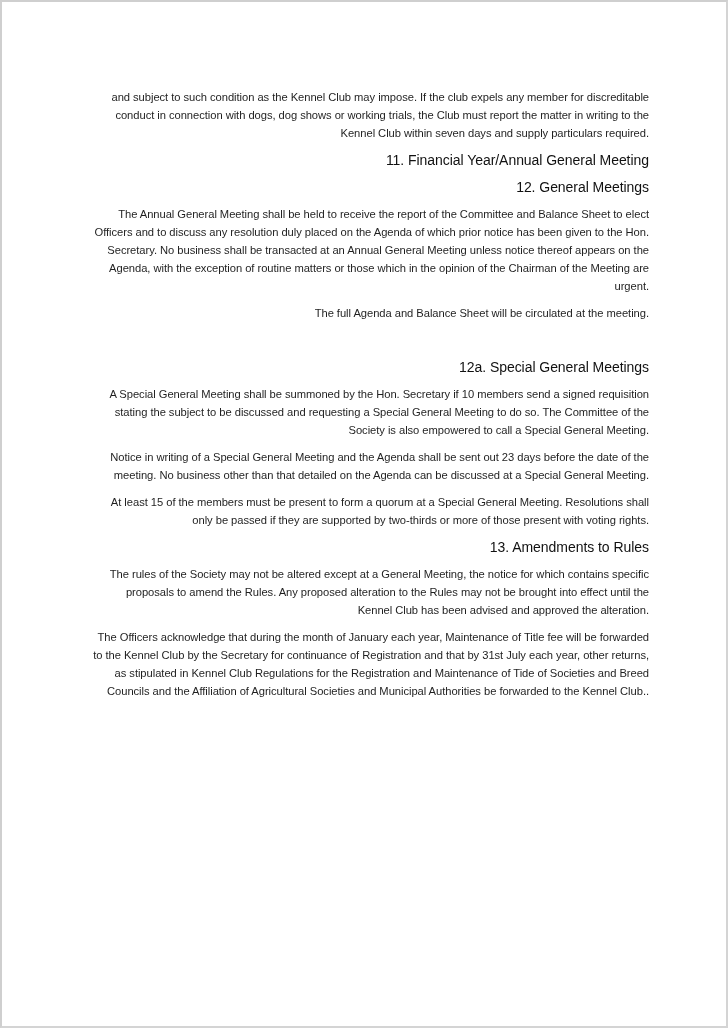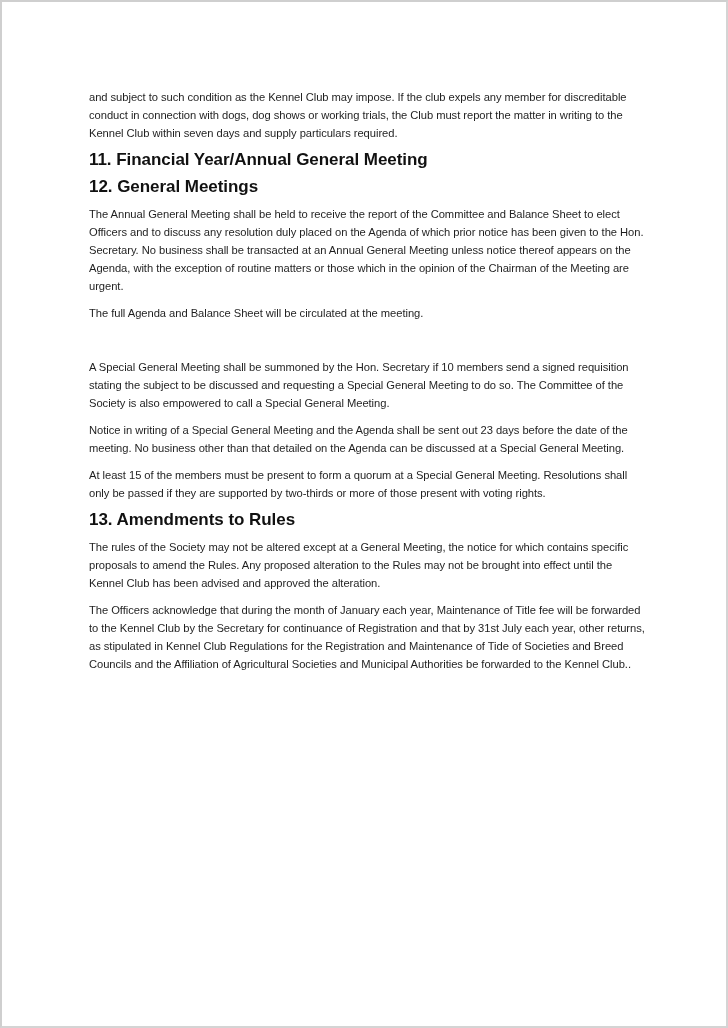--- a/index.html
+++ b/index.html
@@ -4,52 +4,54 @@
 <style>
   html, body { margin: 0; padding: 0; background: #ffffff; }
   body { width: 728px; height: 1028px; overflow: hidden; }
   .page {
     position: relative;
     width: 724px; height: 1024px;
     border: 2px solid #cfcfcf;
     border-right-color: #d4d4d4;
     border-bottom-color: #d4d4d4;
     background: #ffffff;
+    text-align: right;
   }
   .content {
     position: absolute;
     left: 87px; top: 86px;
     width: 560px;
     font-family: "Liberation Sans", sans-serif;
     font-size: 11.2px;
     line-height: 18px;
     color: #1f1f1f;
     letter-spacing: -0.05px;
   }
   .content p { margin: 0 0 9px 0; }
   .content h2 {
-    font-size: 17px; font-weight: bold; margin: 0 0 9px 0; line-height: 18px; color: #111;
+    font-size: 14px; font-weight: normal; margin: 0 0 9px 0; line-height: 18px; color: #111;
   }
   .gap { height: 27px; }
 </style>
 </head>
 <body>
 
 <div class="page">
   <div class="content">
     <p>and subject to such condition as the Kennel Club may impose. If the club expels any member for discreditable conduct in connection with dogs, dog shows or working trials, the Club must report the matter in writing to the Kennel Club within seven days and supply particulars required.</p>
 
     <h2>11. Financial Year/Annual General Meeting</h2>
 
     <h2>12. General Meetings</h2>
     <p>The Annual General Meeting shall be held to receive the report of the Committee and Balance Sheet to elect Officers and to discuss any resolution duly placed on the Agenda of which prior notice has been given to the Hon. Secretary. No business shall be transacted at an Annual General Meeting unless notice thereof appears on the Agenda, with the exception of routine matters or those which in the opinion of the Chairman of the Meeting are urgent.</p>
     <p>The full Agenda and Balance Sheet will be circulated at the meeting.</p>
 
     <div class="gap"></div>
 
+    <h2>12a. Special General Meetings</h2>
     <p>A Special General Meeting shall be summoned by the Hon. Secretary if 10 members send a signed requisition stating the subject to be discussed and requesting a Special General Meeting to do so. The Committee of the Society is also empowered to call a Special General Meeting.</p>
     <p>Notice in writing of a Special General Meeting and the Agenda shall be sent out 23 days before the date of the meeting. No business other than that detailed on the Agenda can be discussed at a Special General Meeting.</p>
     <p>At least 15 of the members must be present to form a quorum at a Special General Meeting. Resolutions shall only be passed if they are supported by two-thirds or more of those present with voting rights.</p>
 
     <h2>13. Amendments to Rules</h2>
     <p>The rules of the Society may not be altered except at a General Meeting, the notice for which contains specific proposals to amend the Rules. Any proposed alteration to the Rules may not be brought into effect until the Kennel Club has been advised and approved the alteration.</p>
 
     <p>The Officers acknowledge that during the month of January each year, Maintenance of Title fee will be forwarded to the Kennel Club by the Secretary for continuance of Registration and that by 31st July each year, other returns, as stipulated in Kennel Club Regulations for the Registration and Maintenance of Tide of Societies and Breed Councils and the Affiliation of Agricultural Societies and Municipal Authorities be forwarded to the Kennel Club..</p>
   </div>
 </div>

